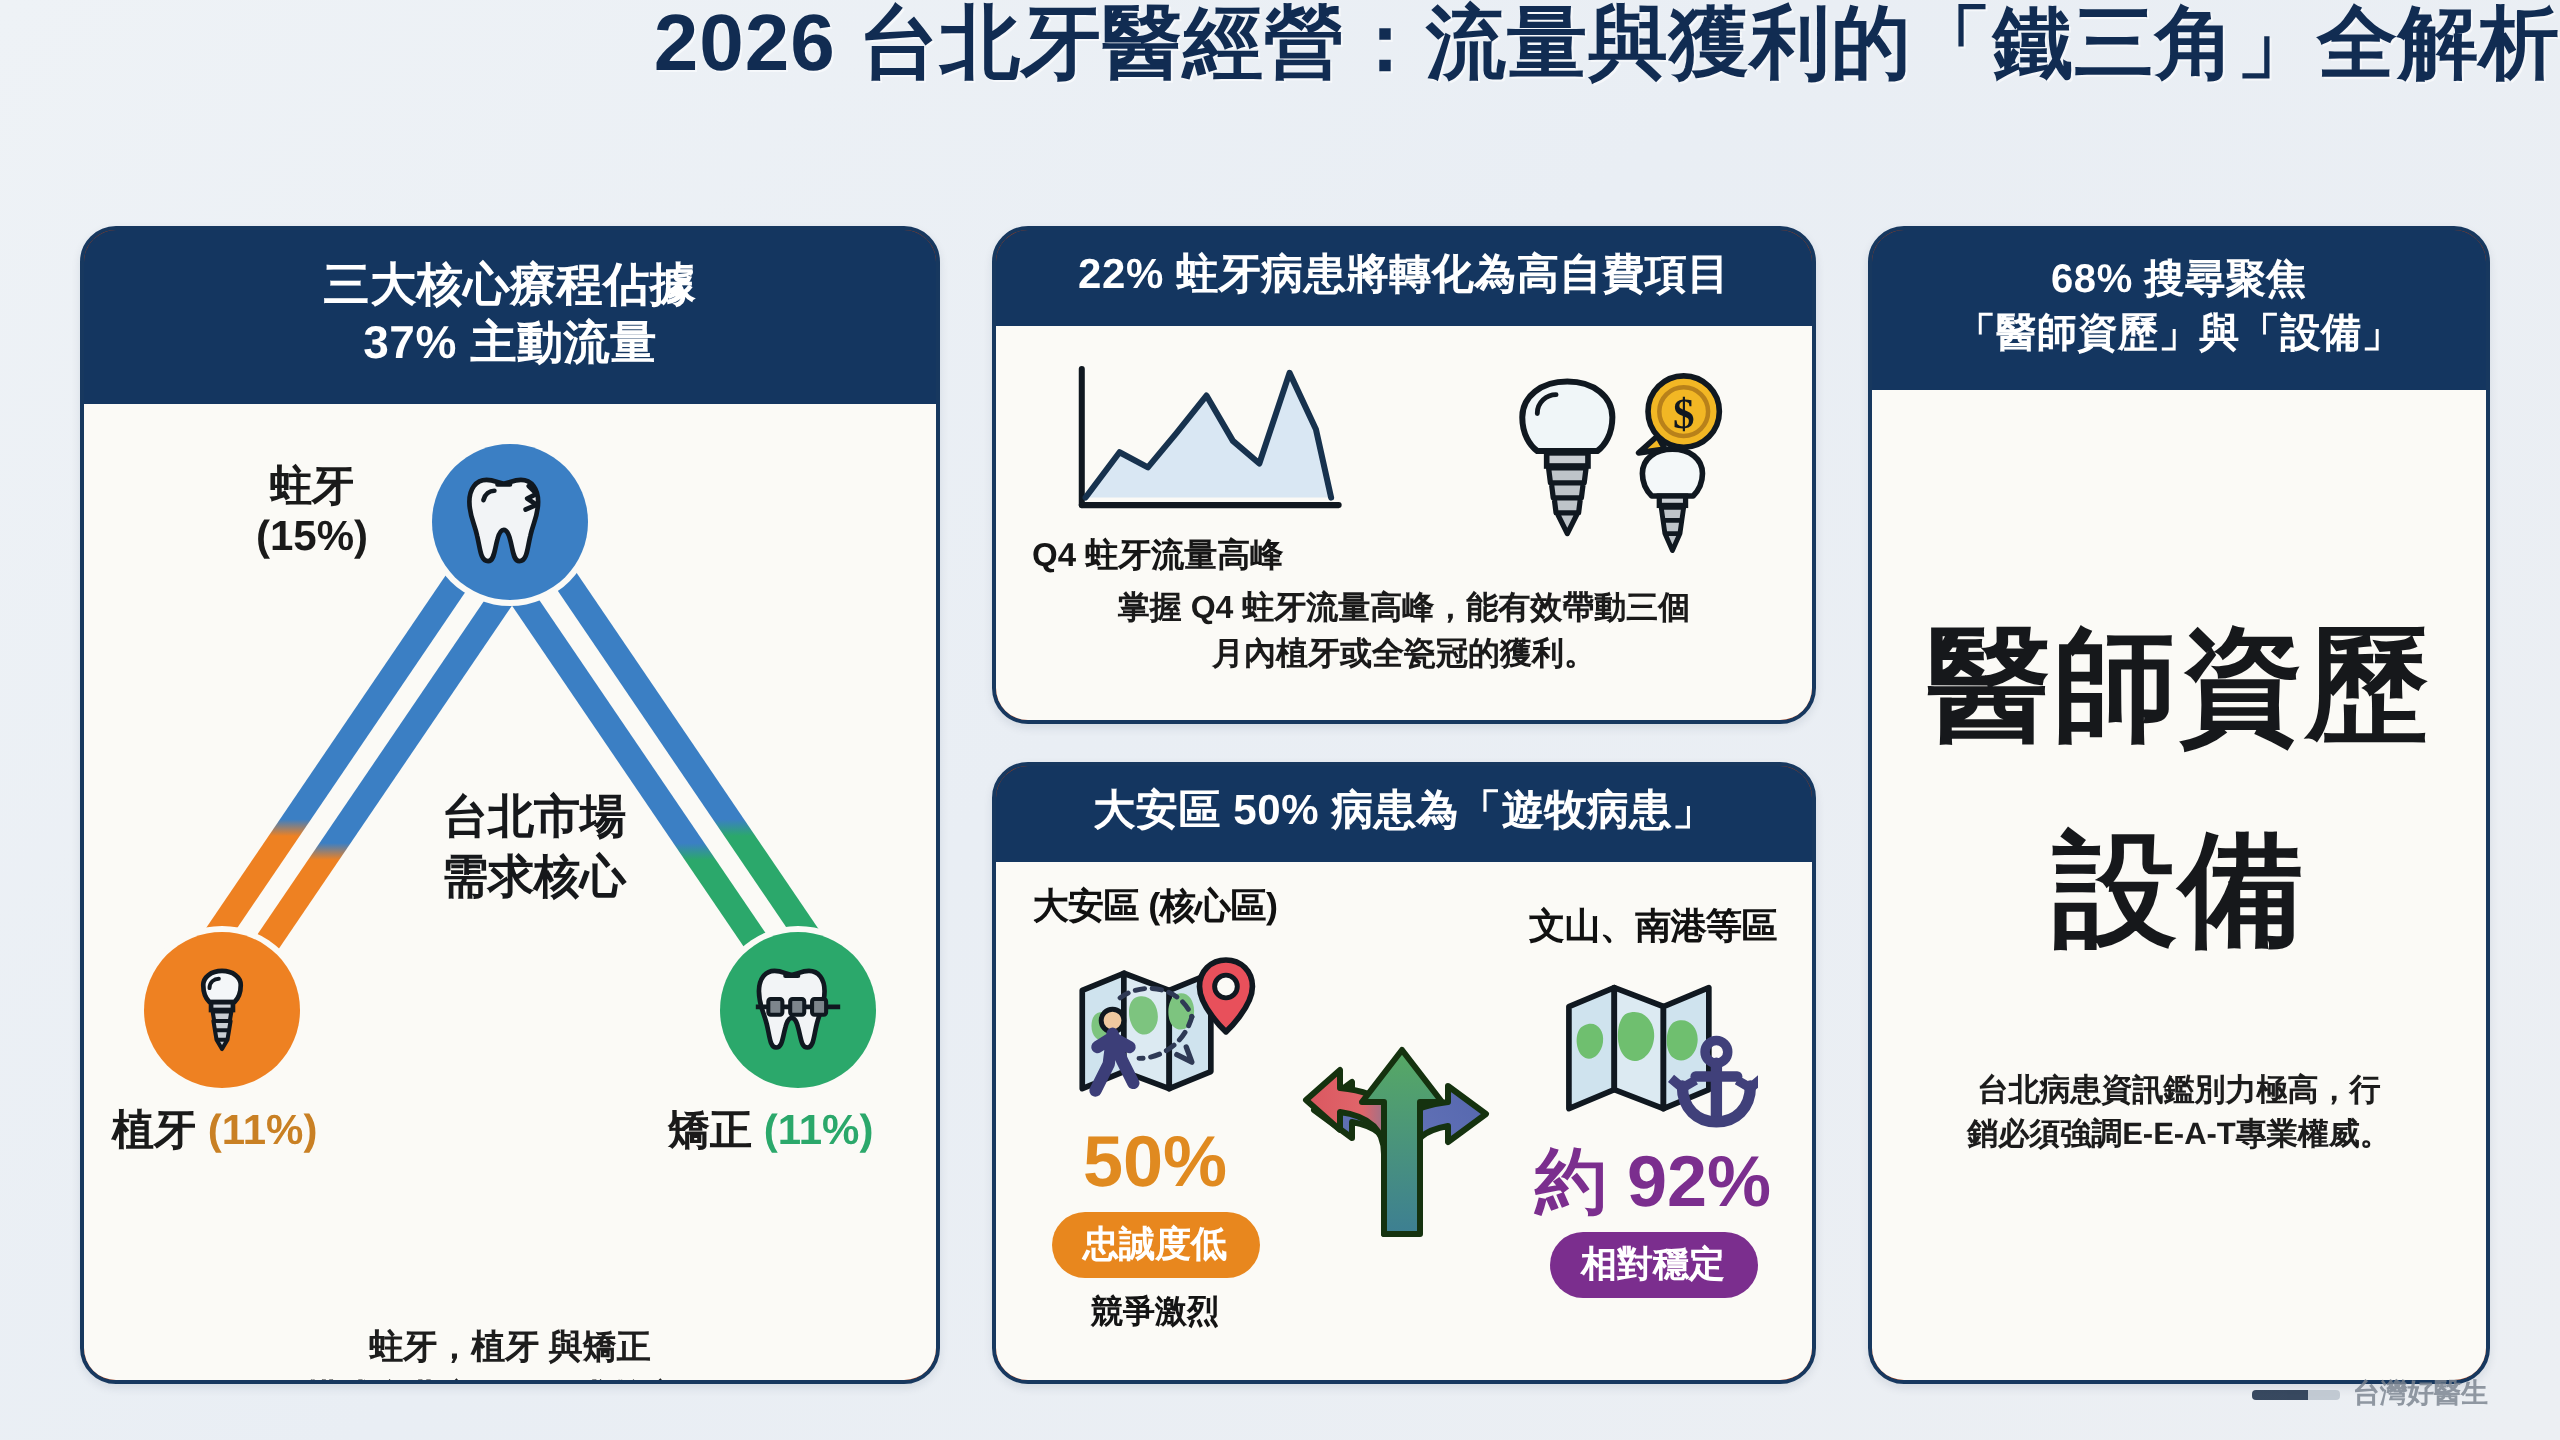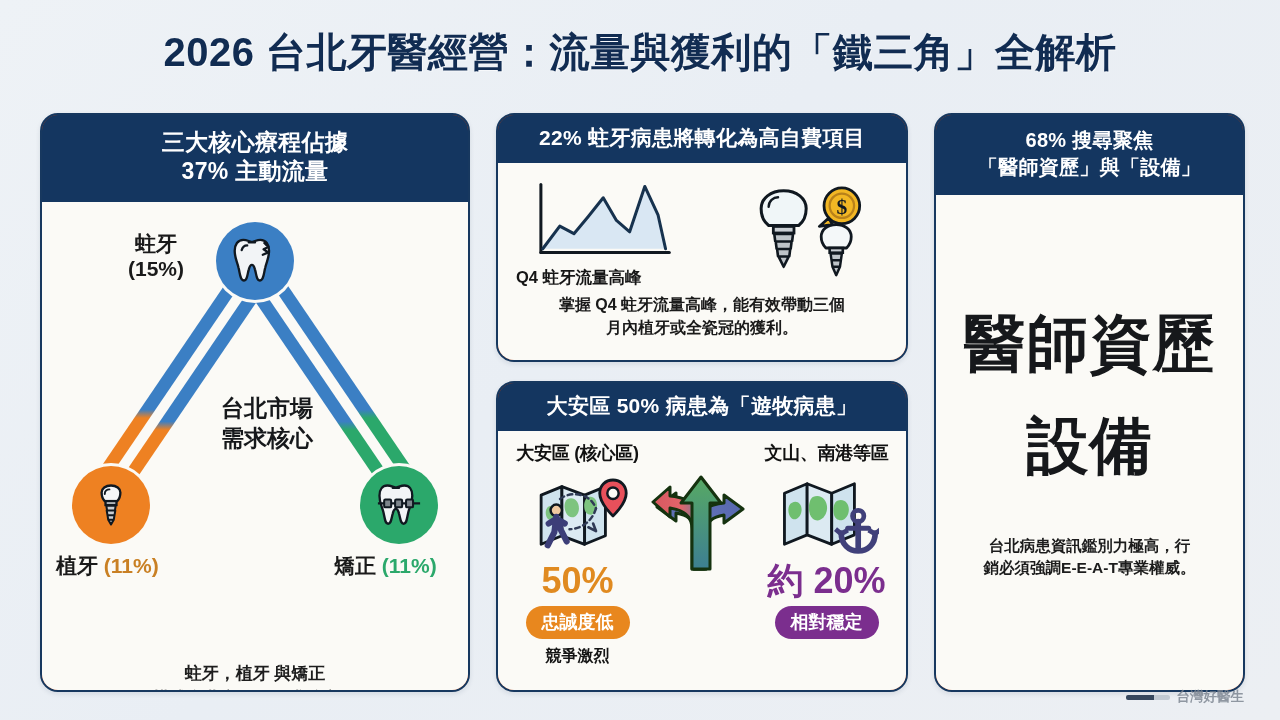--- a/index.html
+++ b/index.html
@@ -12,26 +12,25 @@
   }
 
   body {
     font-family: "Liberation Sans", "DejaVu Sans", sans-serif;
     background: linear-gradient(135deg, #eef2f6 0%, #e9eef4 45%, #eceff3 100%);
     position: relative;
   }
 
   
   .page-title {
-    text-align: center;
+    text-align: right;
     font-size: 40px;
     font-weight: 900;
     color: #112C52;
     letter-spacing: 0.5px;
-    padding-top: 30px;
     line-height: 1.1;
     text-shadow: 1px 1px 0 rgba(255,255,255,0.55);
     white-space: nowrap;
   }
 
   
   .board {
     position: absolute;
     top: 113px;
     left: 40px;
@@ -154,21 +153,21 @@
     padding: 4px 2px 0;
   }
 
   
   .mid-bot { flex: 1; }
   .mid-bot .card-head { font-size: 21px; }
 
   .mb-grid {
     display: flex;
     padding: 10px 10px 0;
-    align-items: flex-start;
+    align-items: center;
   }
   .mb-side { width: 160px; text-align: center; }
   .mb-mid  { flex: 1; display: flex; justify-content: center; padding-top: 32px; }
   .mb-mid svg { width: 110px; height: 98px; }
 
   .mb-title {
     font-size: 18px; font-weight: 800; color: #111;
     white-space: nowrap; letter-spacing: -0.3px;
   }
   .mb-ico { height: 92px; display:flex; align-items:center; justify-content:center; margin-top: 4px;}
@@ -467,21 +466,21 @@
                 <path d="M18 30c6-3 11 2 10 9s-7 11-11 7-4-14 1-16z" fill="#6FBF6F"></path>
                 <path d="M40 24c9-4 16 4 15 13s-9 15-15 10-5-20 0-23z" fill="#6FBF6F"></path>
                 <path d="M66 28c7-3 13 3 12 11s-8 12-13 8-4-17 1-19z" fill="#6FBF6F"></path>
                 <circle cx="88" cy="44" r="6" fill="none" stroke="#40407A" stroke-width="5"></circle>
                 <path d="M88 50v30" stroke="#40407A" stroke-width="6" stroke-linecap="round"></path>
                 <path d="M77 57h22" stroke="#40407A" stroke-width="5.5" stroke-linecap="round"></path>
                 <path d="M70 62c0 12 8 19 18 19s18-7 18-19" fill="none" stroke="#40407A" stroke-width="6" stroke-linecap="round"></path>
                 <path d="M64 58l6 5 7-4M112 58l-6 5-7-4" fill="none" stroke="#40407A" stroke-width="5" stroke-linejoin="round"></path>
               </svg>
             </div>
-            <div class="mb-big big-p">約 20%</div>
+            <div class="mb-big big-p">約 92%</div>
             <div class="pill pill-p">相對穩定</div>
             <div class="mb-sub"></div>
           </div>
         </div>
       </div>
     </div>
   </div>
 
   <div class="col-right">
     <div class="card right-card">

